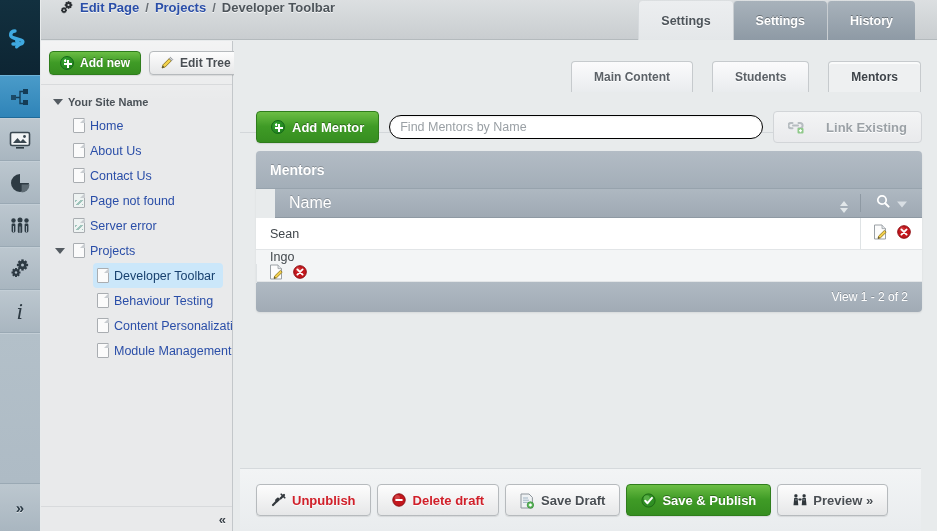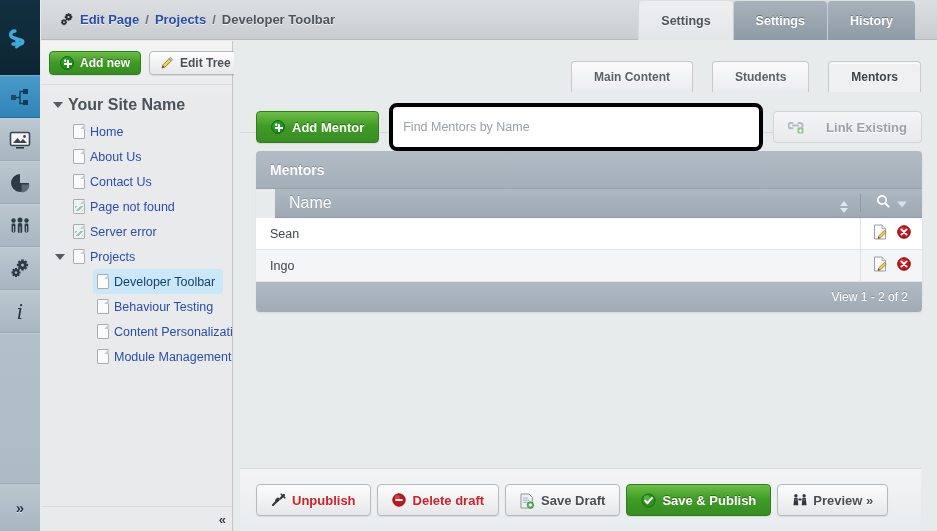--- a/index.html
+++ b/index.html
@@ -50,21 +50,21 @@
   }
 
   
   #topbar {
     position:absolute; left:41px; top:0; width:896px; height:40px;
     background: linear-gradient(180deg,#dcdfe1 0%, #d2d6d8 52%, #c9cdd0 100%);
     border-bottom:1px solid #b4babd;
   }
   #breadcrumb {
     position:absolute; left:18px; top:0; height:39px;
-    display:flex; align-items:center; gap:6px;
+    display:flex; gap:6px;
     font-size:13px; font-weight:bold;
     text-shadow: 0 1px 0 rgba(255,255,255,.75);
   }
   #breadcrumb .crumb-link { color:#2a4ea8; }
   #breadcrumb .crumb-sep { color:#6a7076; font-weight:bold; }
   #breadcrumb .crumb-cur { color:#4d545a; }
 
   
   .maintabs { position:absolute; right:22px; top:0; display:flex; align-items:flex-end; height:40px;}
   .mtab {
@@ -107,21 +107,21 @@
   .btn.green {
     color:#fff; text-shadow:0 -1px 0 rgba(0,0,0,.35);
     background: linear-gradient(180deg,#6cbe45 0%, #3f9b26 48%, #368e20 100%);
     border:1px solid #2f7d1c;
   }
   .btn-ico { display:inline-block; width:14px; height:14px; position:relative; }
 
   #tree-body { padding:8px 0 0 10px; }
   .tree-root {
     display:flex; align-items:center; gap:5px;
-    font-size:16px; font-weight:bold; color:#4b5258;
+    font-size:11px; font-weight:bold; color:#4b5258;
     padding:3px 0 5px 2px;
   }
   .tri {
     width:0;height:0; border-left:5px solid transparent; border-right:5px solid transparent;
     border-top:6px solid #545b61; display:inline-block;
   }
   .tnode {
     display:flex; align-items:center; gap:5px;
     height:25px; padding:0 4px 0 4px; margin-left:18px;
     font-size:12.5px; color:#2a4ea8; white-space:nowrap;
@@ -178,21 +178,21 @@
 
   #actions-row {
     position:absolute; left:22px; top:66px; width:666px; height:40px;
     display:flex; align-items:center; gap:10px;
   }
   .btn-lg {
     height:32px; padding:0 14px; font-size:13px; border-radius:4px;
     display:inline-flex; align-items:center; gap:7px; font-weight:bold;
   }
   #find-input {
-    flex:1; height:48px; border:4px solid #000000; border-radius:8px;
+    flex:1; height:24px; border:1px solid #000000; border-radius:16px;
     background:#fff; padding:0 10px; font-size:12.5px; color:#333;
     box-shadow: inset 0 1px 2px rgba(0,0,0,.07);
     font-family:"Liberation Sans", sans-serif;
   }
   #find-input::placeholder { color:#9aa0a5; }
   .btn.disabled {
     color:#9ba1a6; background: linear-gradient(180deg,#f3f4f5 0%,#e9eaec 100%);
     border:1px solid #d2d5d8; box-shadow:none;gap:24px;
   }
 
@@ -224,21 +224,21 @@
   .sorter .dn { border-top:5px solid #e2e7ea; }
   #grid-head .h-tools {
     width:62px; display:flex; align-items:center; justify-content:center; gap:7px;
     border-left:1px solid #8e99a3;
   }
   .row {
     height:32px; display:flex; align-items:stretch; font-size:12.5px; color:#41474c;
     border-bottom:1px solid #e2e5e7;
   }
   .row.odd { background:#ffffff; }
-  .row.even { background:#f3f5f6; }
+  .row.even { background:#f3f5f6;flex-direction:column; }
   .row .c-name { flex:1; display:flex; align-items:center; padding:0 14px; }
   .row .c-tools { width:62px; display:flex; align-items:center; justify-content:center; gap:9px; border-left:1px solid #dfe3e5;}
   #grid-foot {
     height:30px; display:flex; align-items:center; justify-content:flex-end;
     padding:0 14px; font-size:12px; color:#fff;
     background: linear-gradient(180deg,#b0bac3 0%, #a1abb5 100%);
     text-shadow:0 -1px 0 rgba(0,0,0,.2);
   }
 
   

